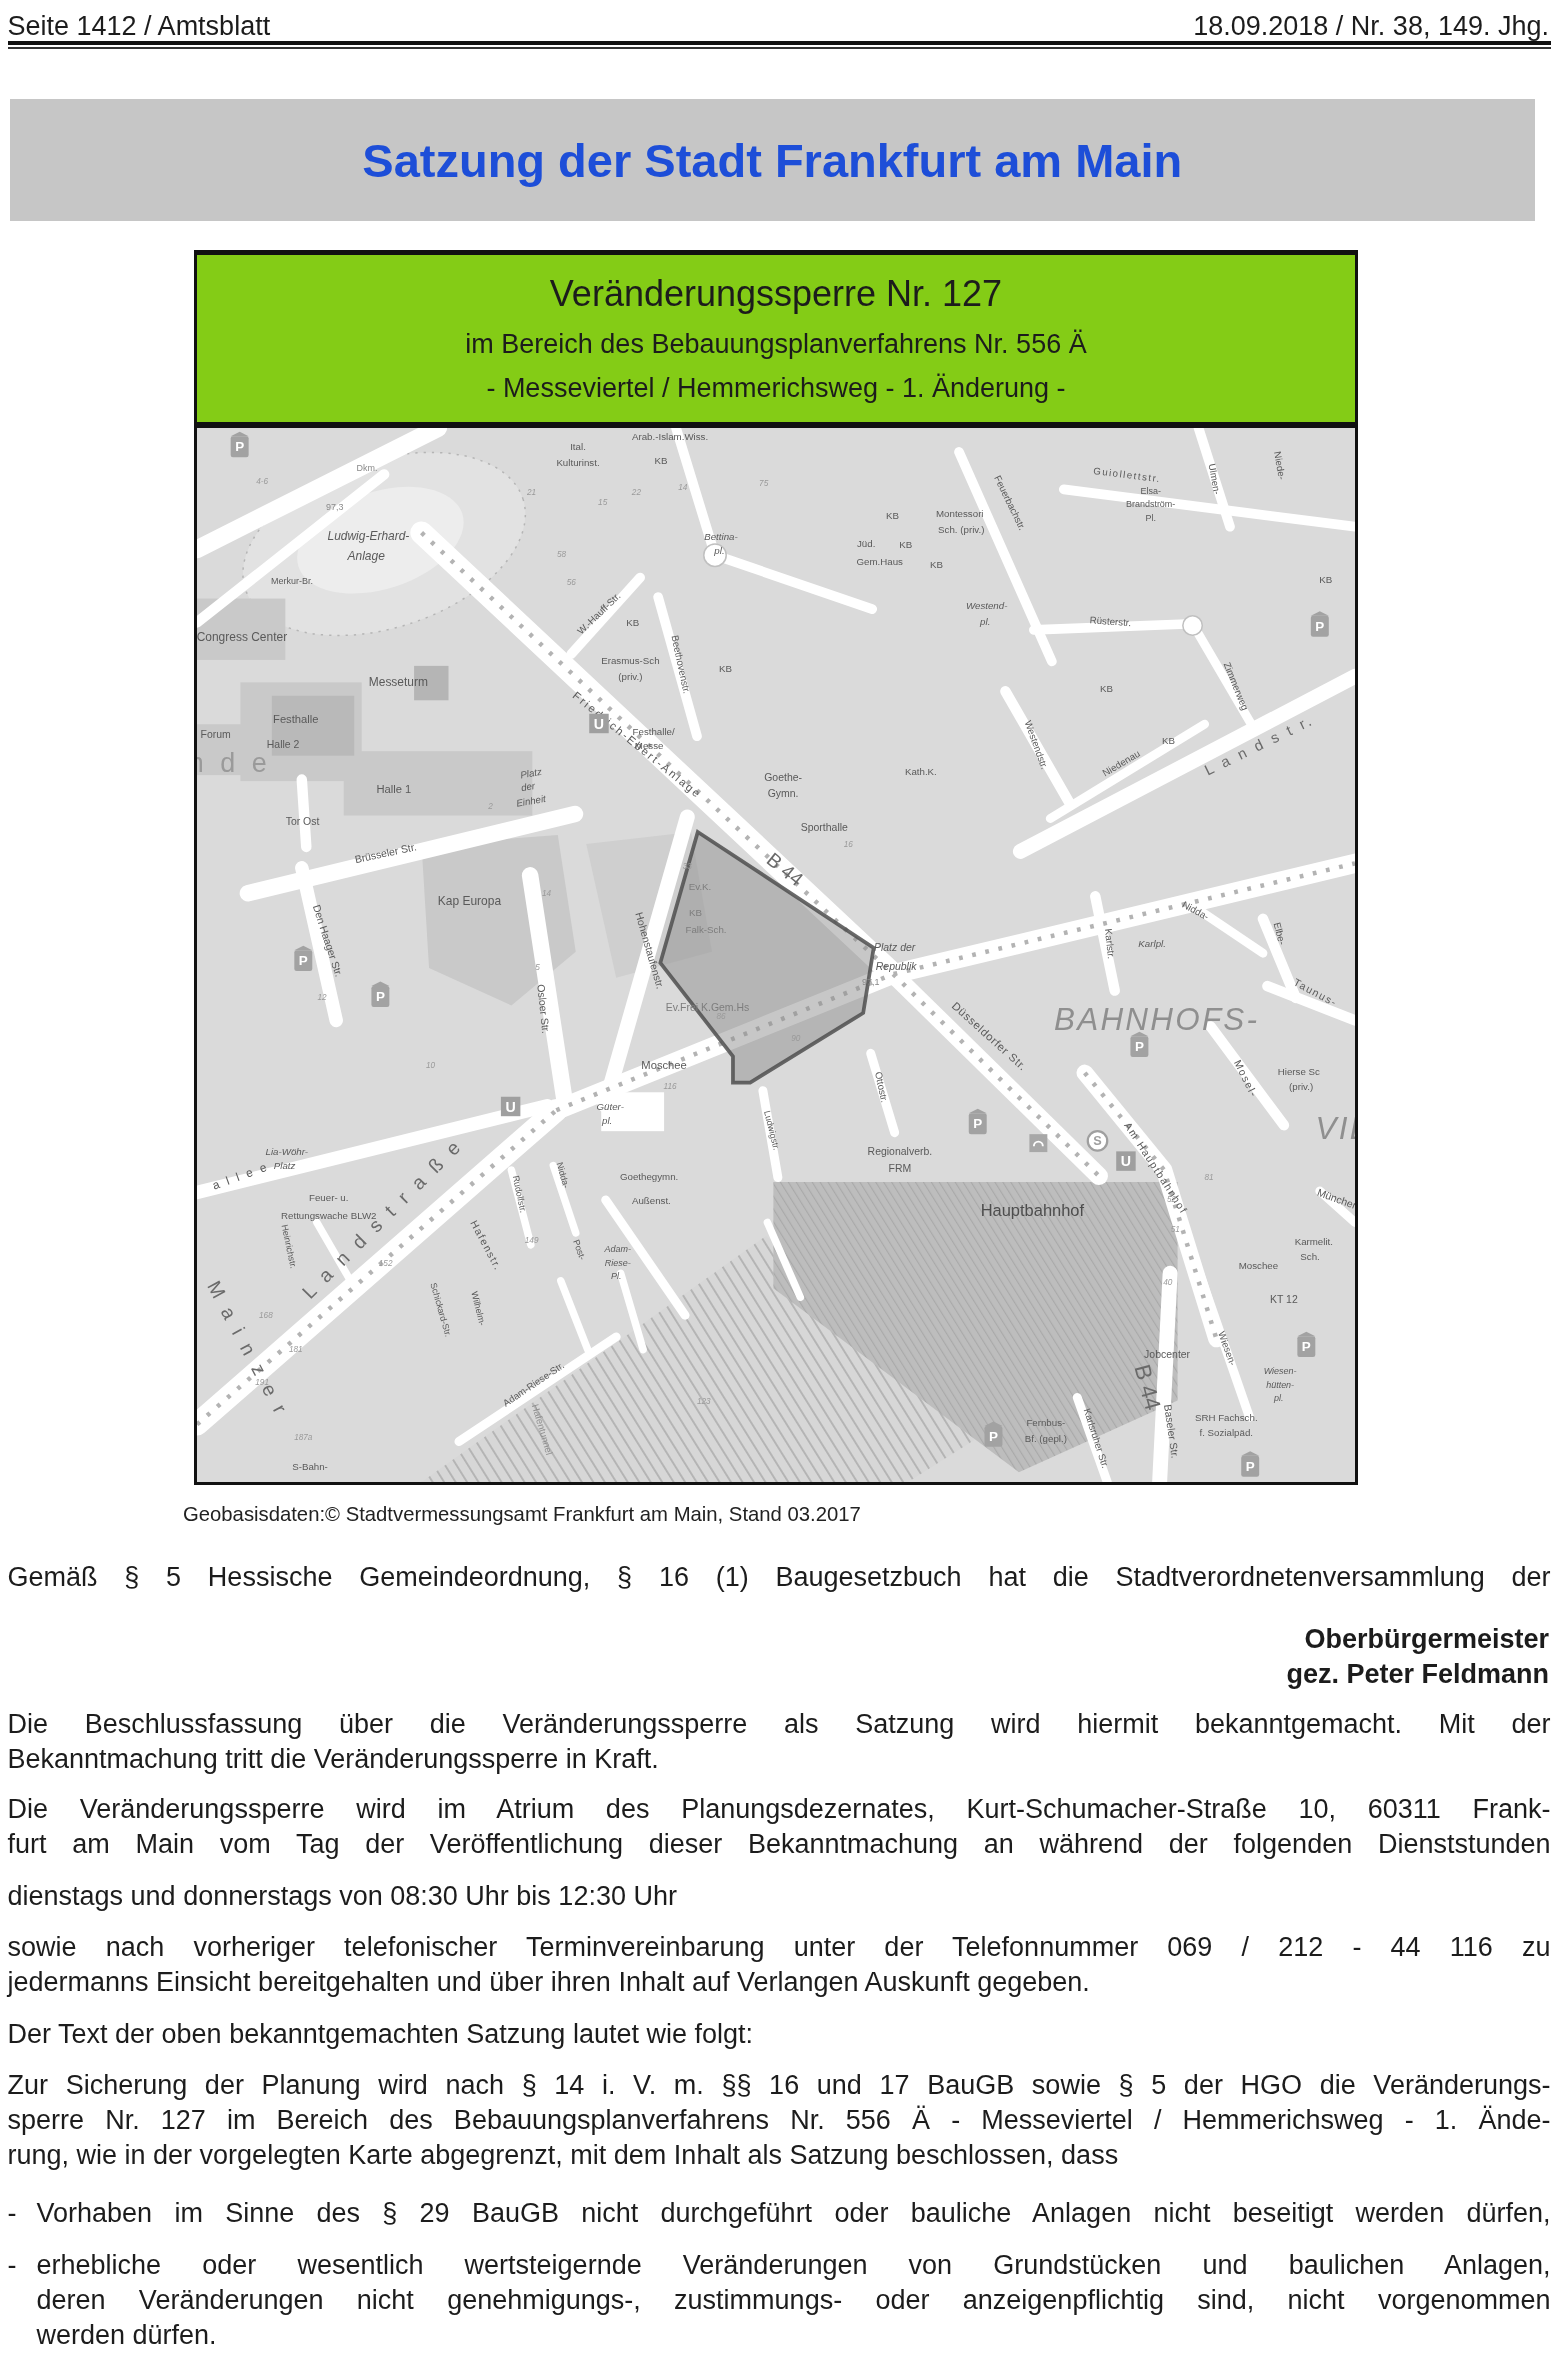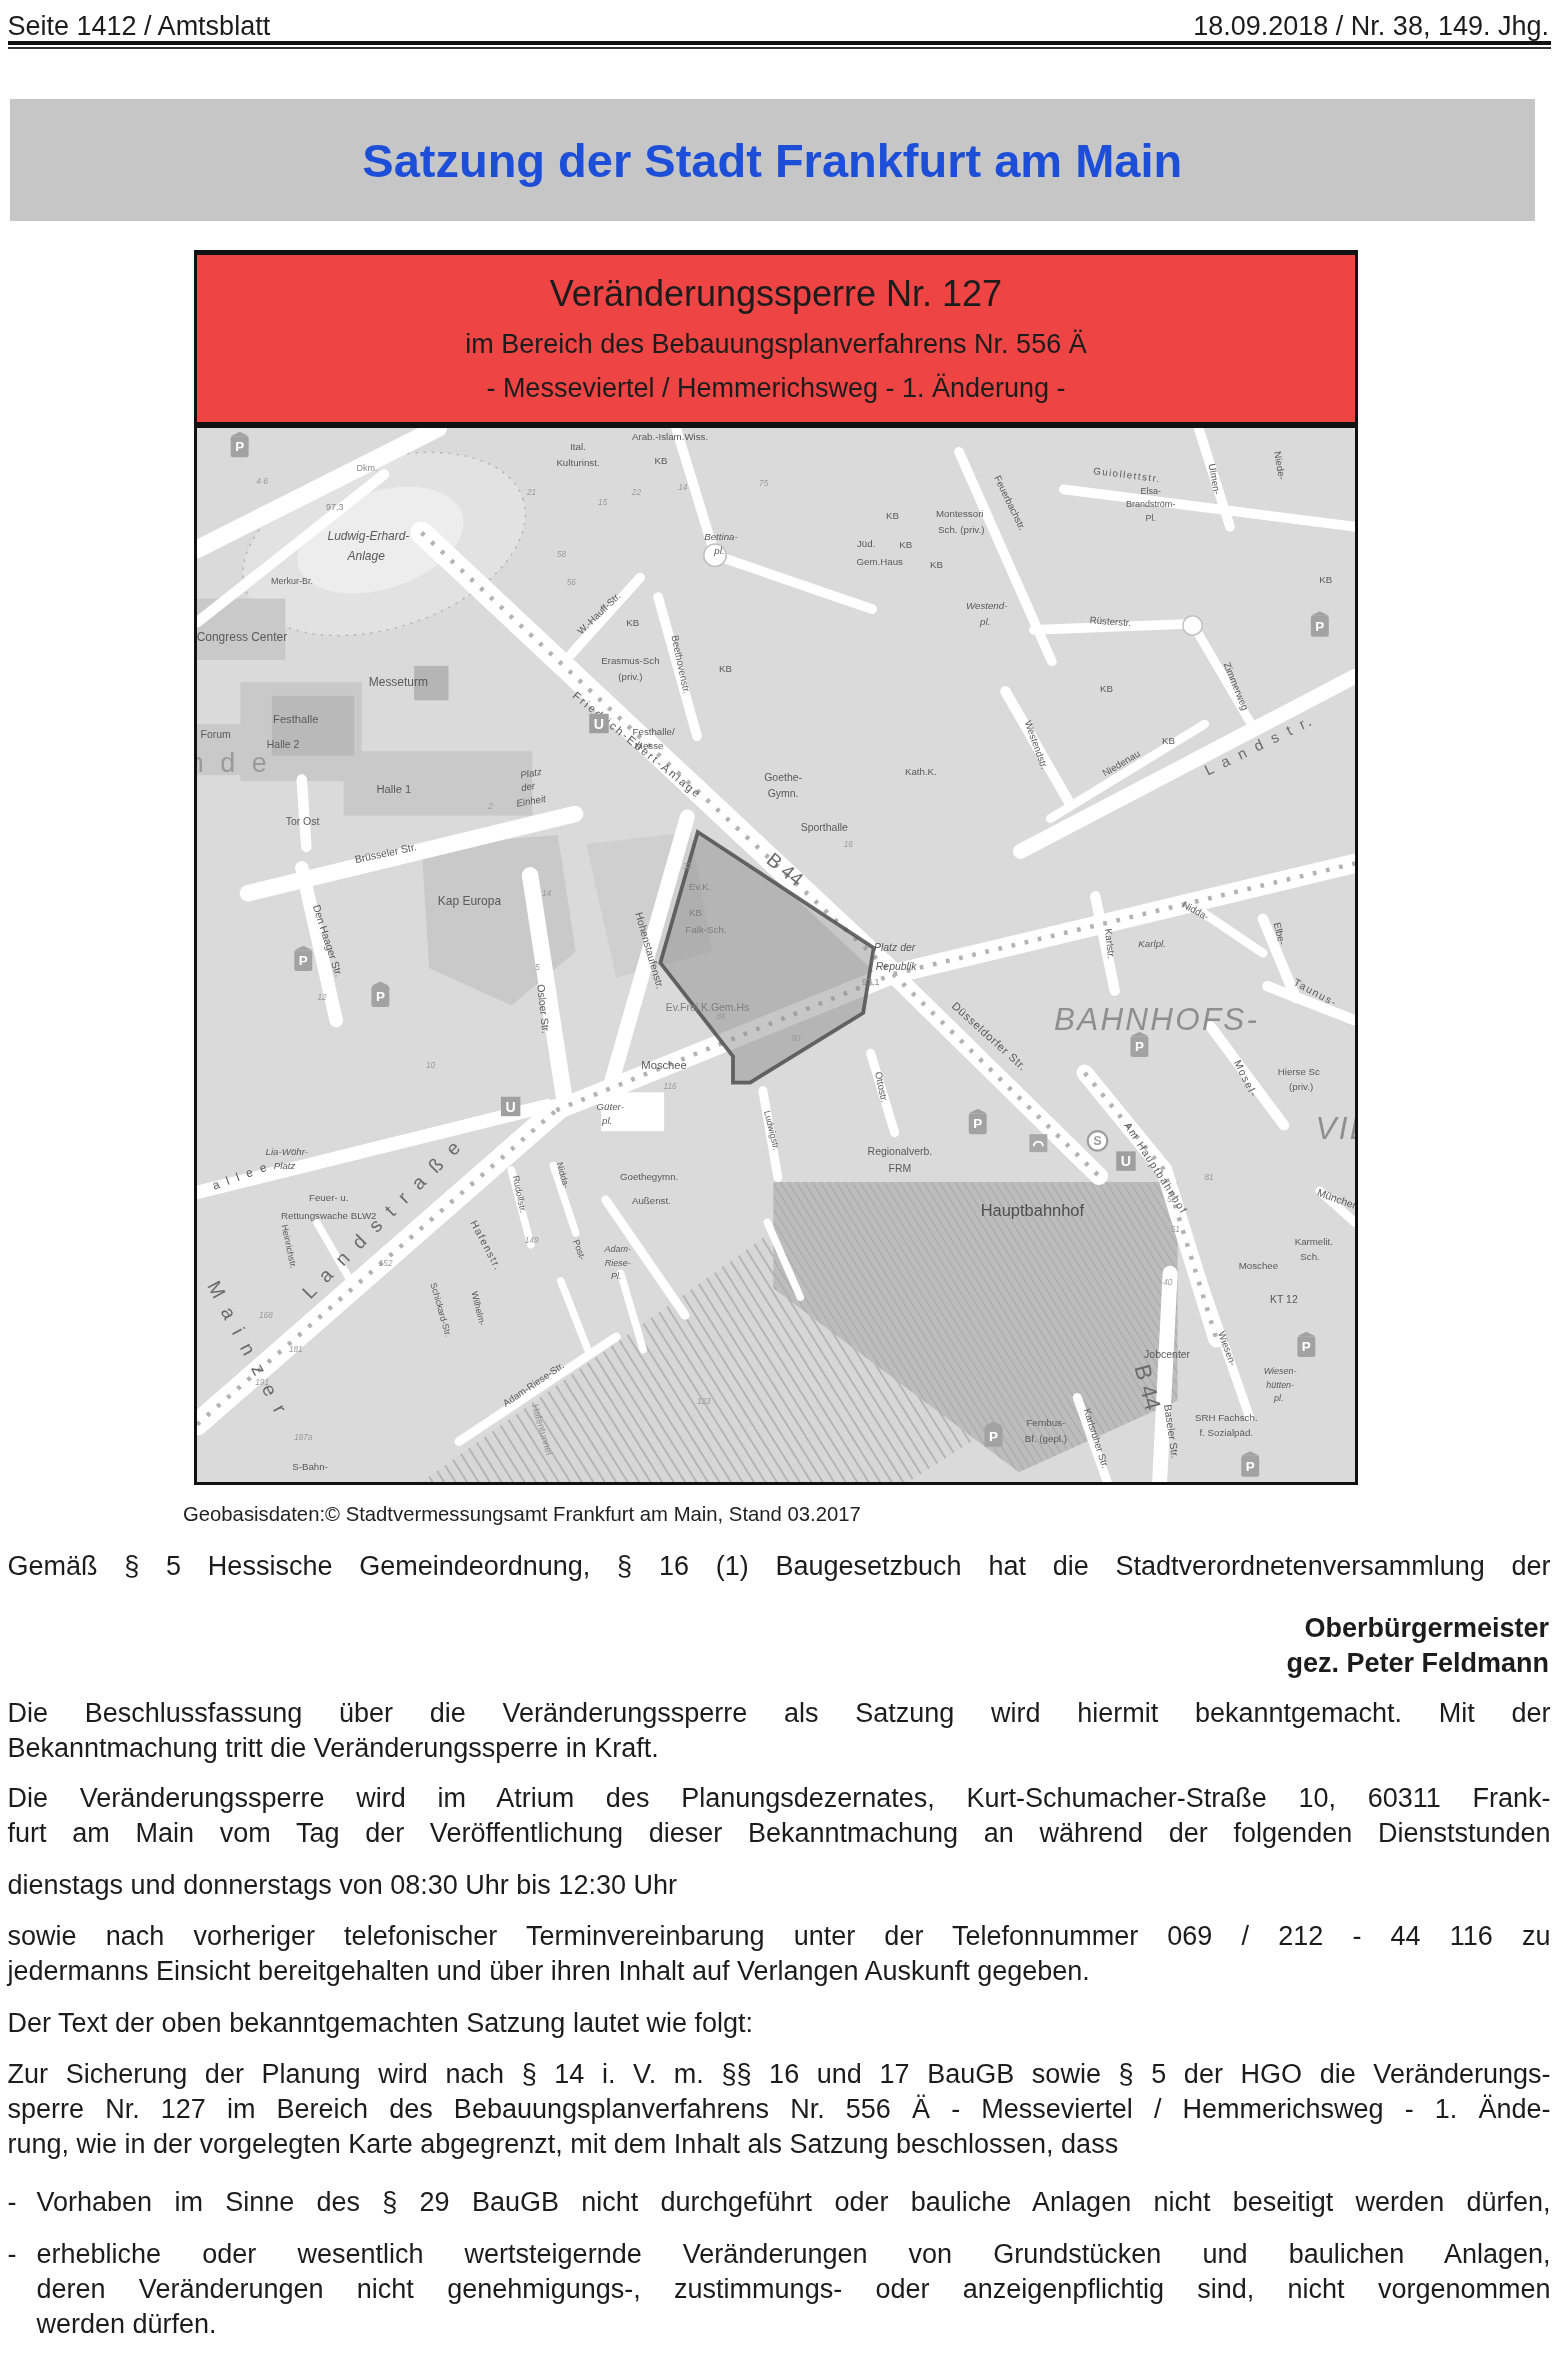--- a/index.html
+++ b/index.html
@@ -10,21 +10,21 @@
   .hdr-left{position:absolute;left:0;top:0;}
   .hdr-right{position:absolute;right:0;top:0;}
   .rule1{position:absolute;top:41px;left:7.5px;right:7.5px;height:3.8px;background:#111;}
   .rule2{position:absolute;top:47px;left:7.5px;right:7.5px;height:1.5px;background:#333;}
   
   .banner{position:absolute;top:99px;left:9.8px;width:1525px;height:122px;background:#c6c6c6;
           display:flex;align-items:center;justify-content:center;}
   .banner-title{font-size:47px;font-weight:bold;color:#1d4ed8;letter-spacing:0px;}
   
   .nbox{position:absolute;top:250px;left:194px;width:1164px;height:175px;box-sizing:border-box;
-        border:3px solid #111;border-top:5.3px solid #111;background:#ef4444;
+        border:3px solid #111;border-top:5.3px solid #111;background:#84cc16;
         display:flex;flex-direction:column;align-items:center;justify-content:center;gap:13.5px;}
   .nl1{font-size:36px;}
   .nl2,.nl3{font-size:27px;}
   
   .mapbox{position:absolute;top:425px;left:194px;width:1164px;height:1060px;box-sizing:border-box;
           border:3px solid #111;border-top:3px solid #111;background:#fff;overflow:hidden;}
   .mapbox svg{display:block;width:100%;height:100%;}
   .caption{position:absolute;top:1503px;left:183px;font-size:20.3px;color:#222;}
   
   .bodytxt{position:absolute;top:1548px;left:7.5px;width:1543px;font-size:27px;line-height:35px;}
@@ -358,21 +358,21 @@
         <g>
           <rect x="1112" y="944" width="24" height="24" fill="#a8a8a8"></rect>
           <path d="M 1118 960 a 6 6 0 1 1 12 0" fill="none" stroke="#fff" stroke-width="2.5"></path>
         </g>
       </svg>
   </div>
 
   <div class="caption">Geobasisdaten:© Stadtvermessungsamt Frankfurt am Main, Stand 03.2017</div>
 
   <div class="bodytxt" id="bodytxt">
-      <div style="margin-top: 1px;">
+      <div style="margin-top: 12px;">
         <div class="jline">Gemäß § 5 Hessische Gemeindeordnung, § 16 (1) Baugesetzbuch hat die Stadtverordnetenversammlung der</div>
       </div>
       <div class="sig" style="margin-top: 27px;">
         <div class="line">Oberbürgermeister</div>
         <div class="line">gez. Peter Feldmann</div>
       </div>
       <div style="margin-top: 15px;">
         <div class="jline">Die Beschlussfassung über die Veränderungssperre als Satzung wird hiermit bekanntgemacht. Mit der</div>
         <div class="line">Bekanntmachung tritt die Veränderungssperre in Kraft.</div>
       </div>

